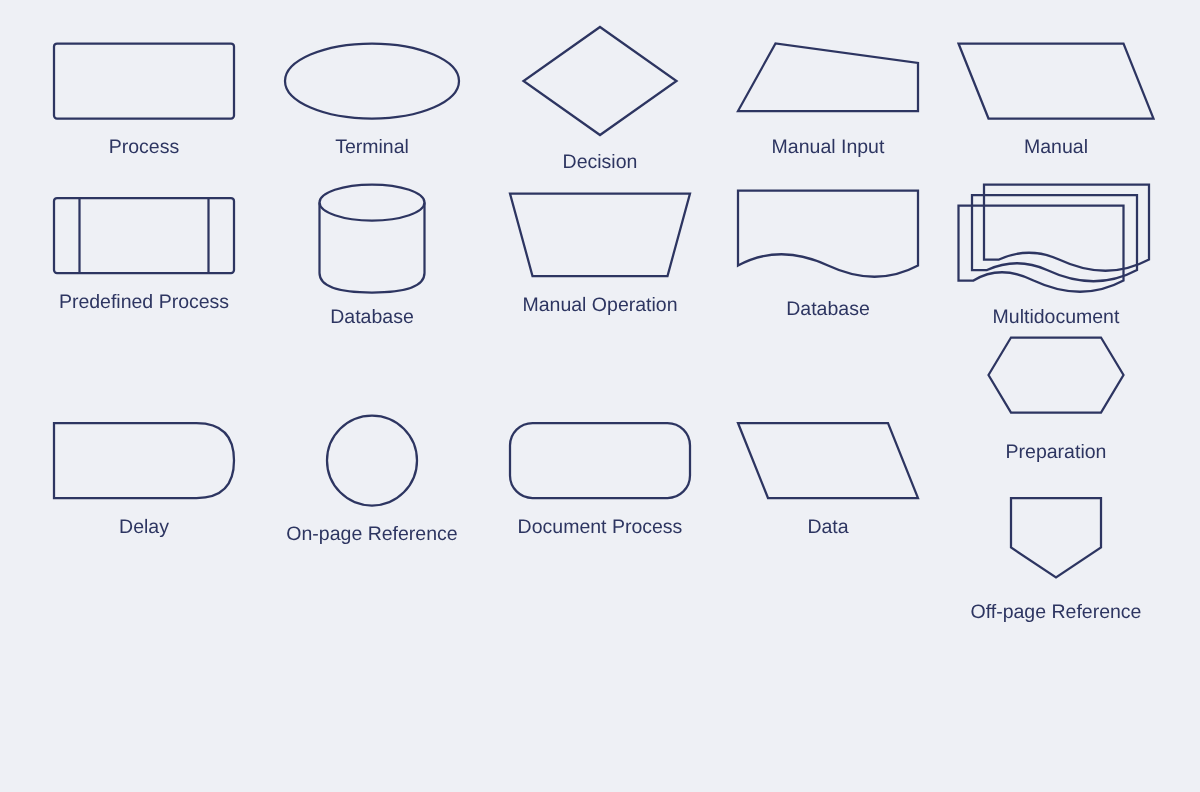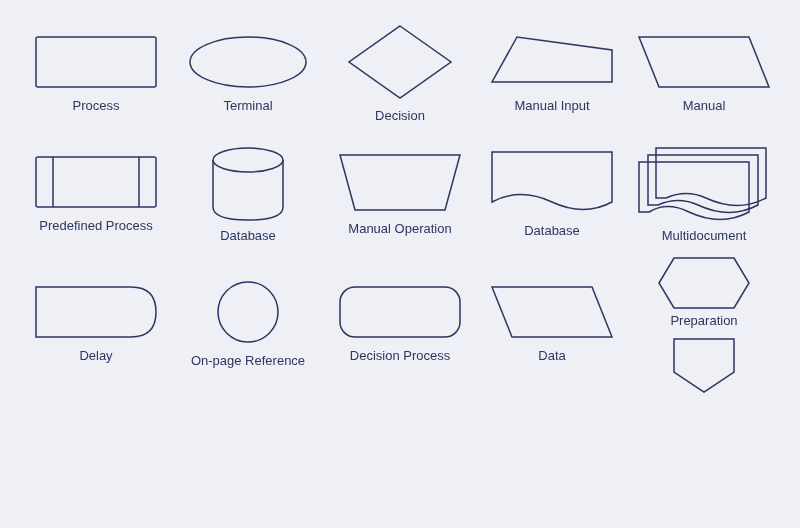--- a/index.html
+++ b/index.html
@@ -141,36 +141,37 @@
     <svg width="70" height="70">
       <circle cx="35" cy="35" r="30" class="shape-stroke"></circle>
     </svg>
     <span class="label">On-page Reference</span>
   </div>
 
   <div class="cell">
     <svg width="130" height="60">
       <rect x="5" y="5" width="120" height="50" rx="15" class="shape-stroke"></rect>
     </svg>
-    <span class="label">Decision Process</span>
+    <span class="label">Document Process</span>
   </div>
 
   <div class="cell">
     <svg width="120" height="60">
       <polygon points="20,55 120,55 100,5 0,5" class="shape-stroke"></polygon>
     </svg>
     <span class="label">Data</span>
   </div>
 
 
-  <div class="cell" style="flex-direction: column; gap: 0; justify-content: center;">
+  <div class="cell" style="flex-direction: column; gap: 13px; justify-content: center;">
 
     <svg width="130" height="60">
       <polygon points="20,30 35,5 95,5 110,30 95,55 35,55" class="shape-stroke"></polygon>
     </svg>
     <span class="label">Preparation</span>
 
     <svg width="70" height="60" style="margin-top: 4px;">
       <polygon points="5,5 65,5 65,38 35,58 5,38" class="shape-stroke"></polygon>
     </svg>
+    <span class="label">Off-page Reference</span>
   </div>
 
 </div>
 
 </body></html>

